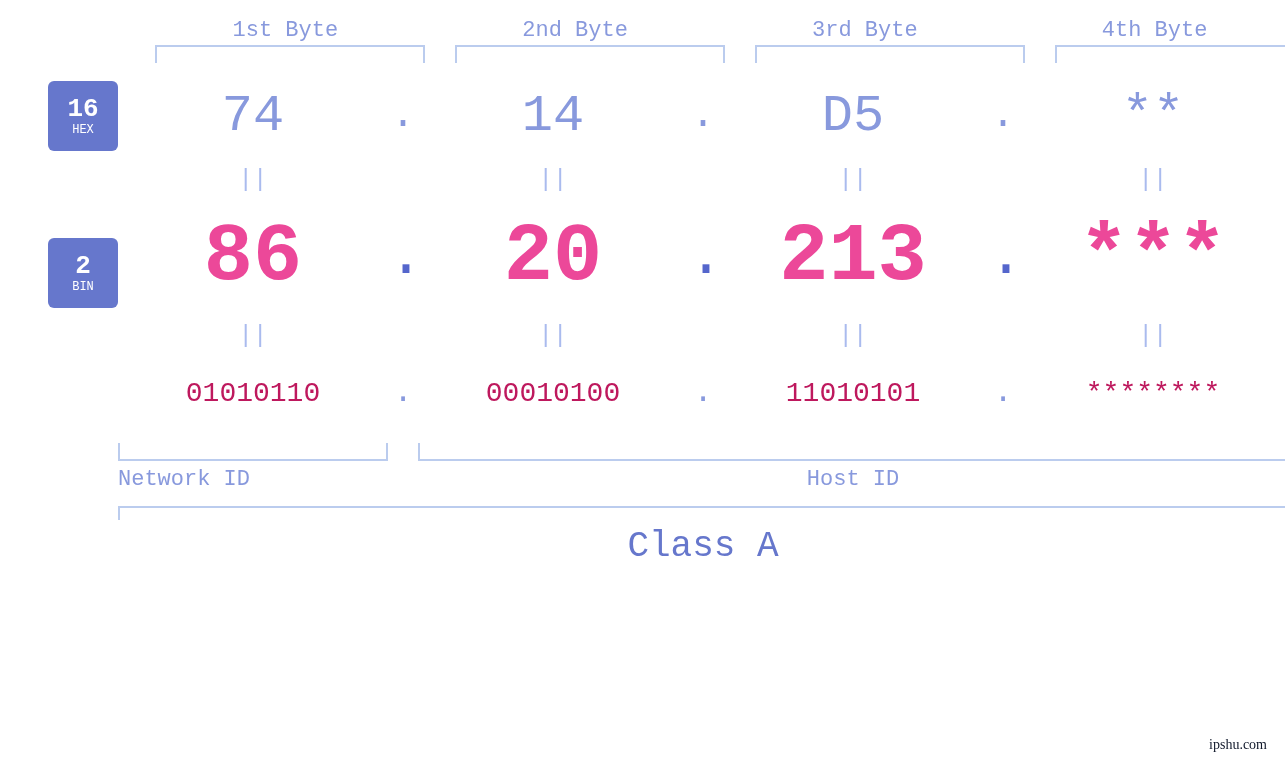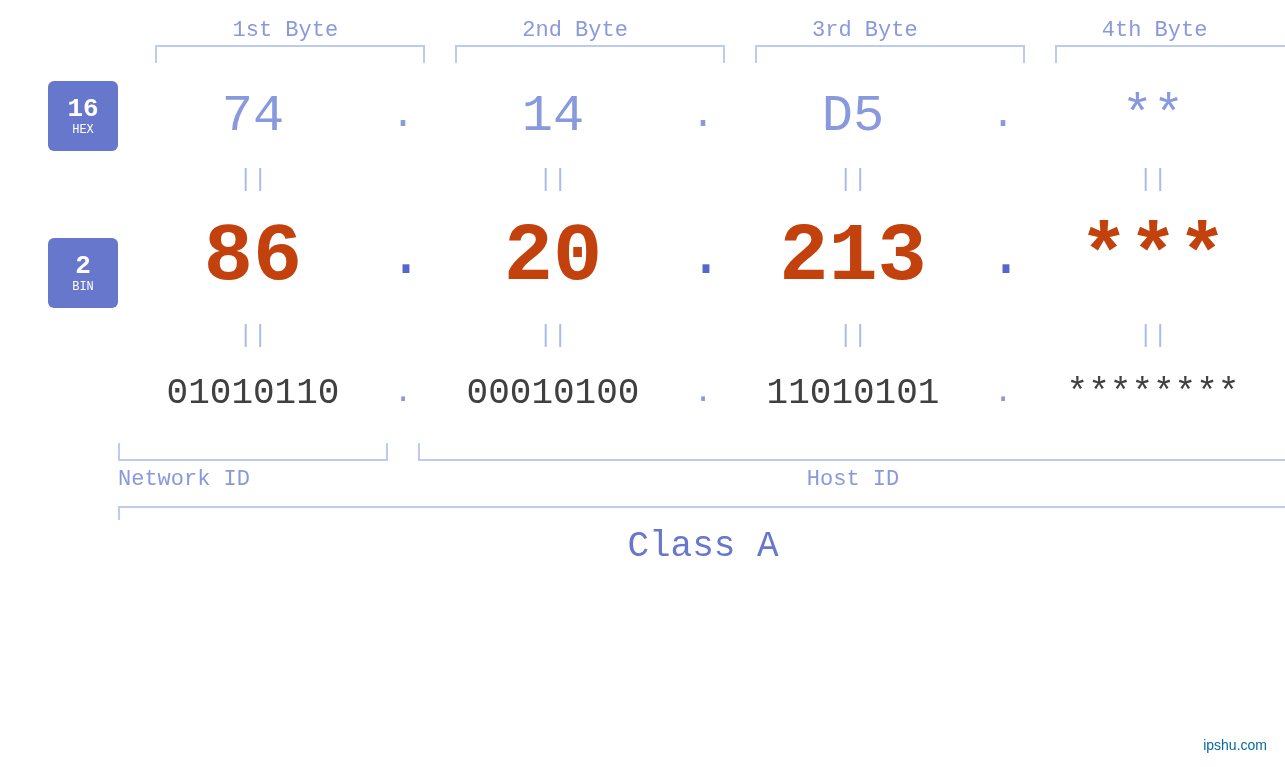--- a/index.html
+++ b/index.html
@@ -100,26 +100,26 @@
     }
 
     .hex-val {
       font-size: 52px;
       color: #8899dd;
     }
 
     .dec-val {
       font-size: 82px;
       font-weight: bold;
-      color: #c2410c;
+      color: #ec4899;
     }
 
     .bin-val {
-      font-size: 36px;
-      color: #404040;
+      font-size: 28px;
+      color: #be185d;
     }
 
     .dot {
       color: #5566cc;
       font-size: 60px;
       width: 30px;
       text-align: center;
       line-height: 1;
     }
 
@@ -196,23 +196,23 @@
       font-size: 36px;
       font-family: 'Courier New', Courier, monospace;
       margin-top: 6px;
     }
 
     
     .watermark {
       position: absolute;
       bottom: 14px;
       right: 18px;
-      color: #0369a1;
+      color: #0f172a;
       font-size: 14px;
-      font-family: Liberation Sans, sans-serif;
+      font-family: Liberation Serif, serif;
     }
   </style>
 </head>
 <body>
 
 <div class="main-container">
 
   <div class="byte-headers">
     <div class="byte-header">1st Byte</div>
     <div style="width:30px"></div>

